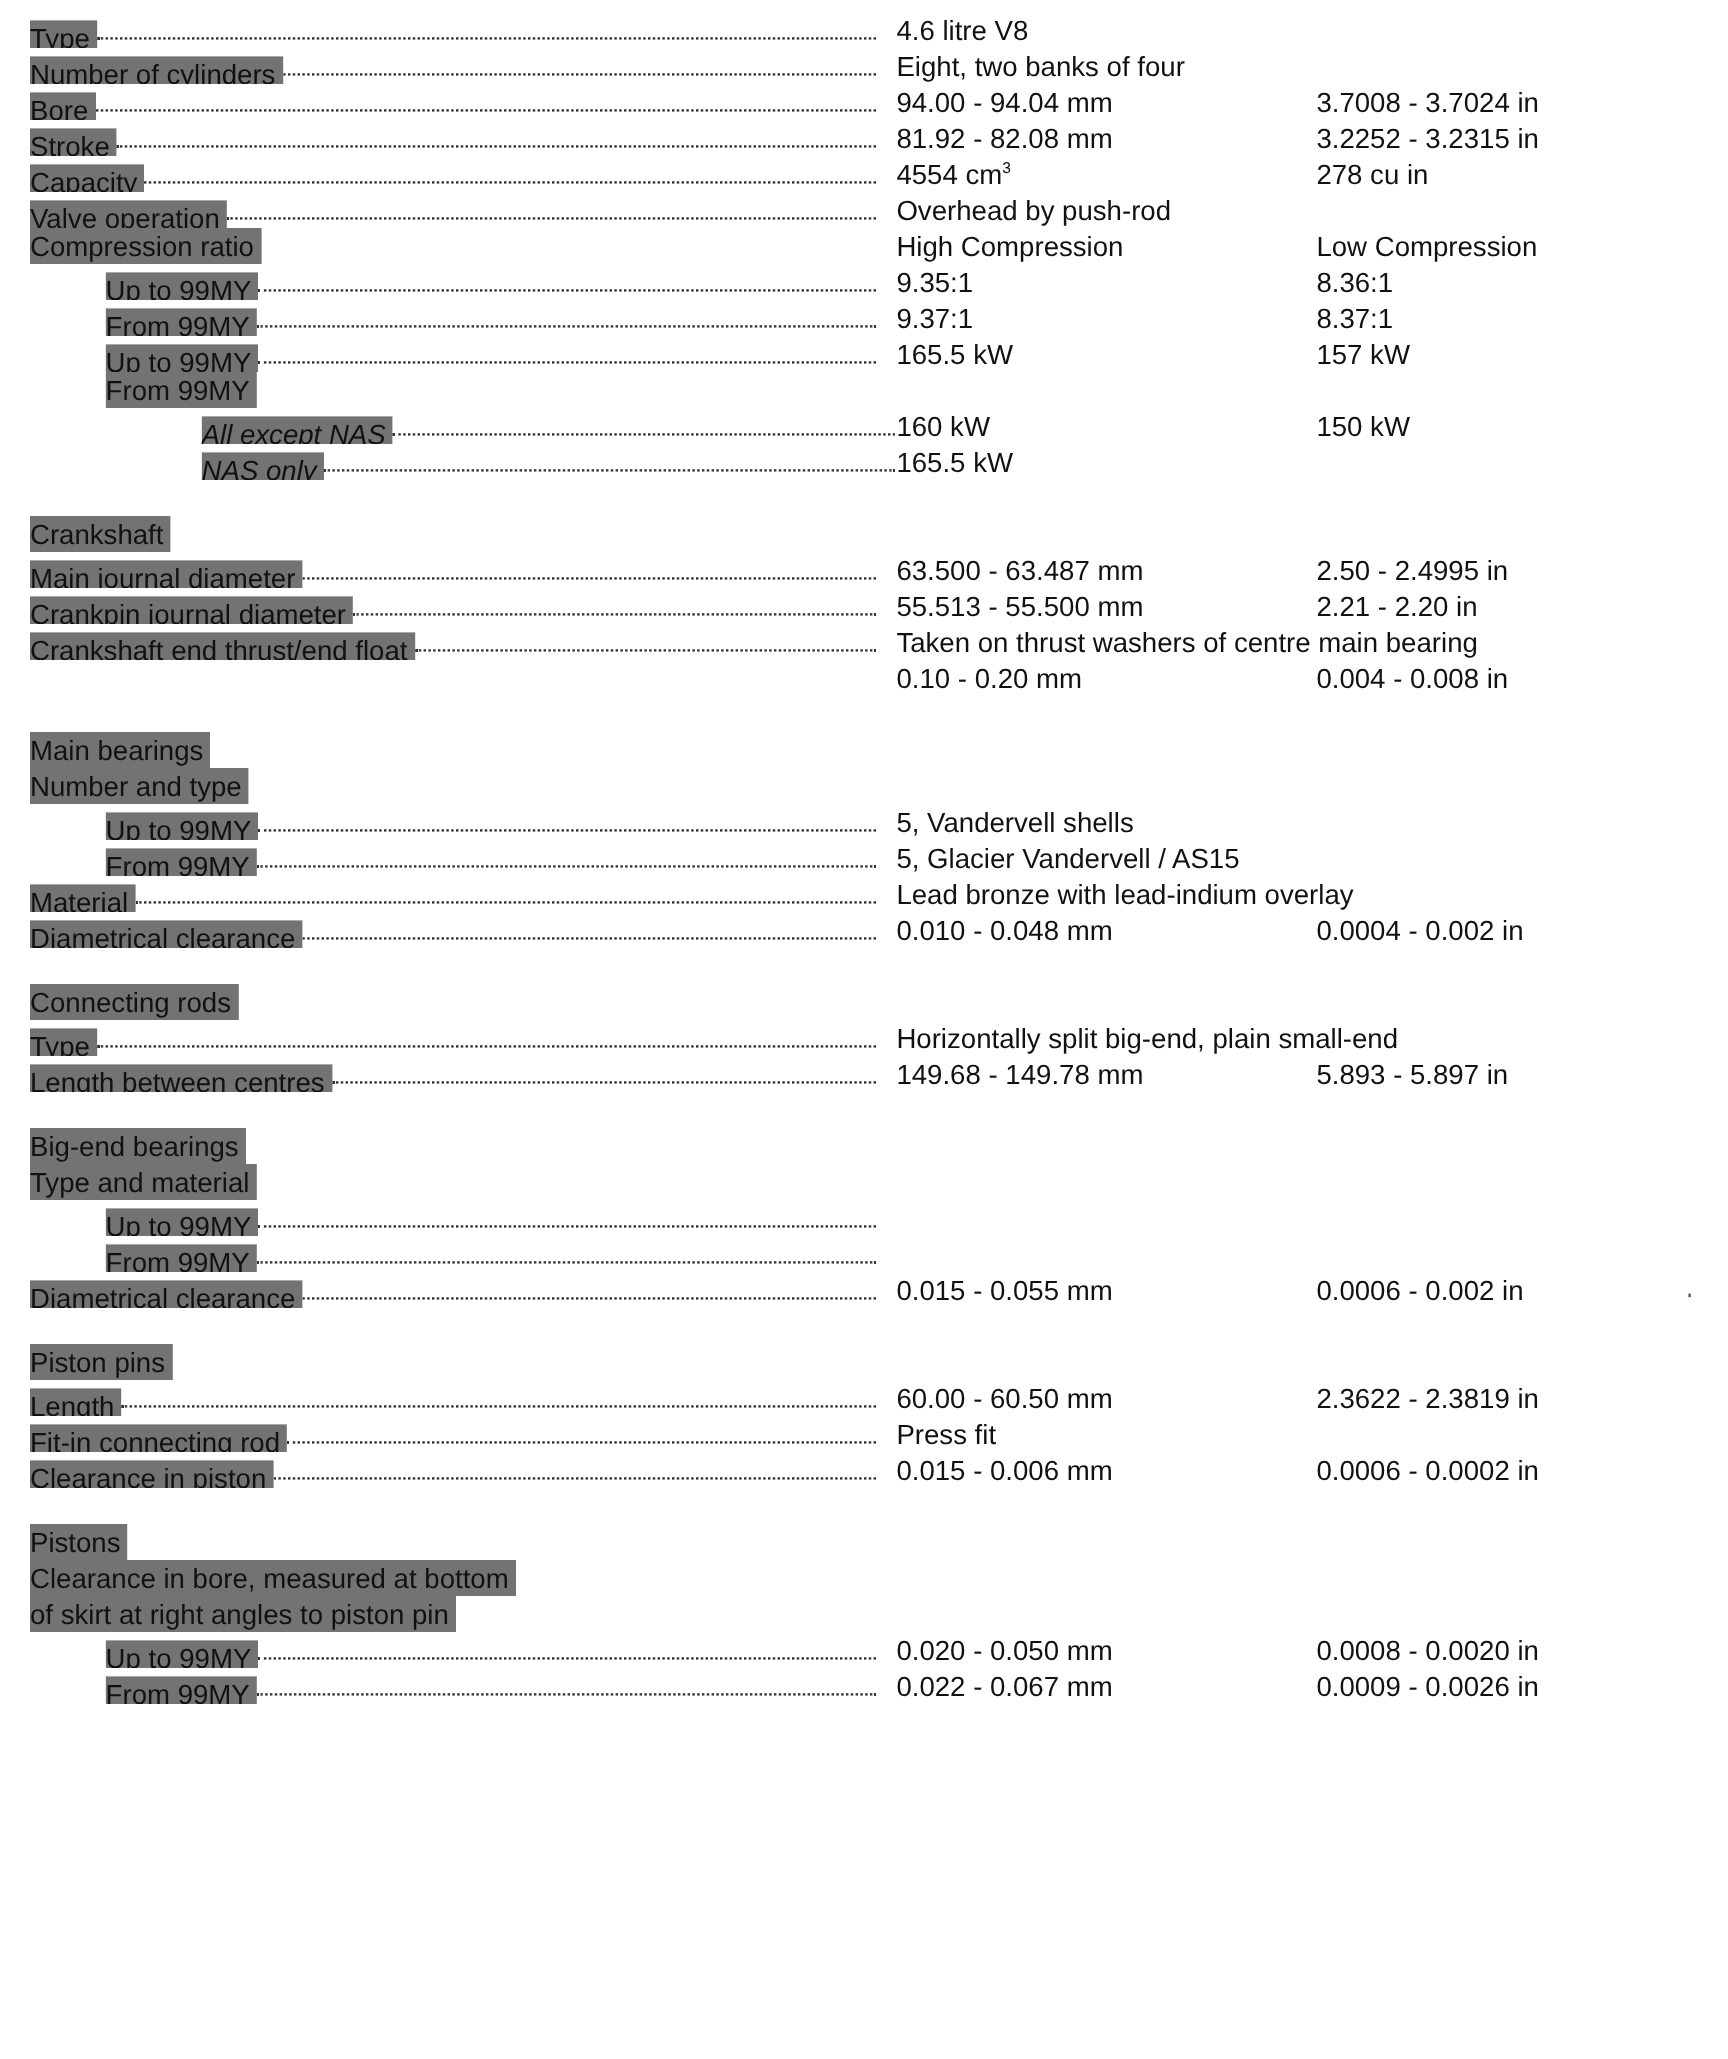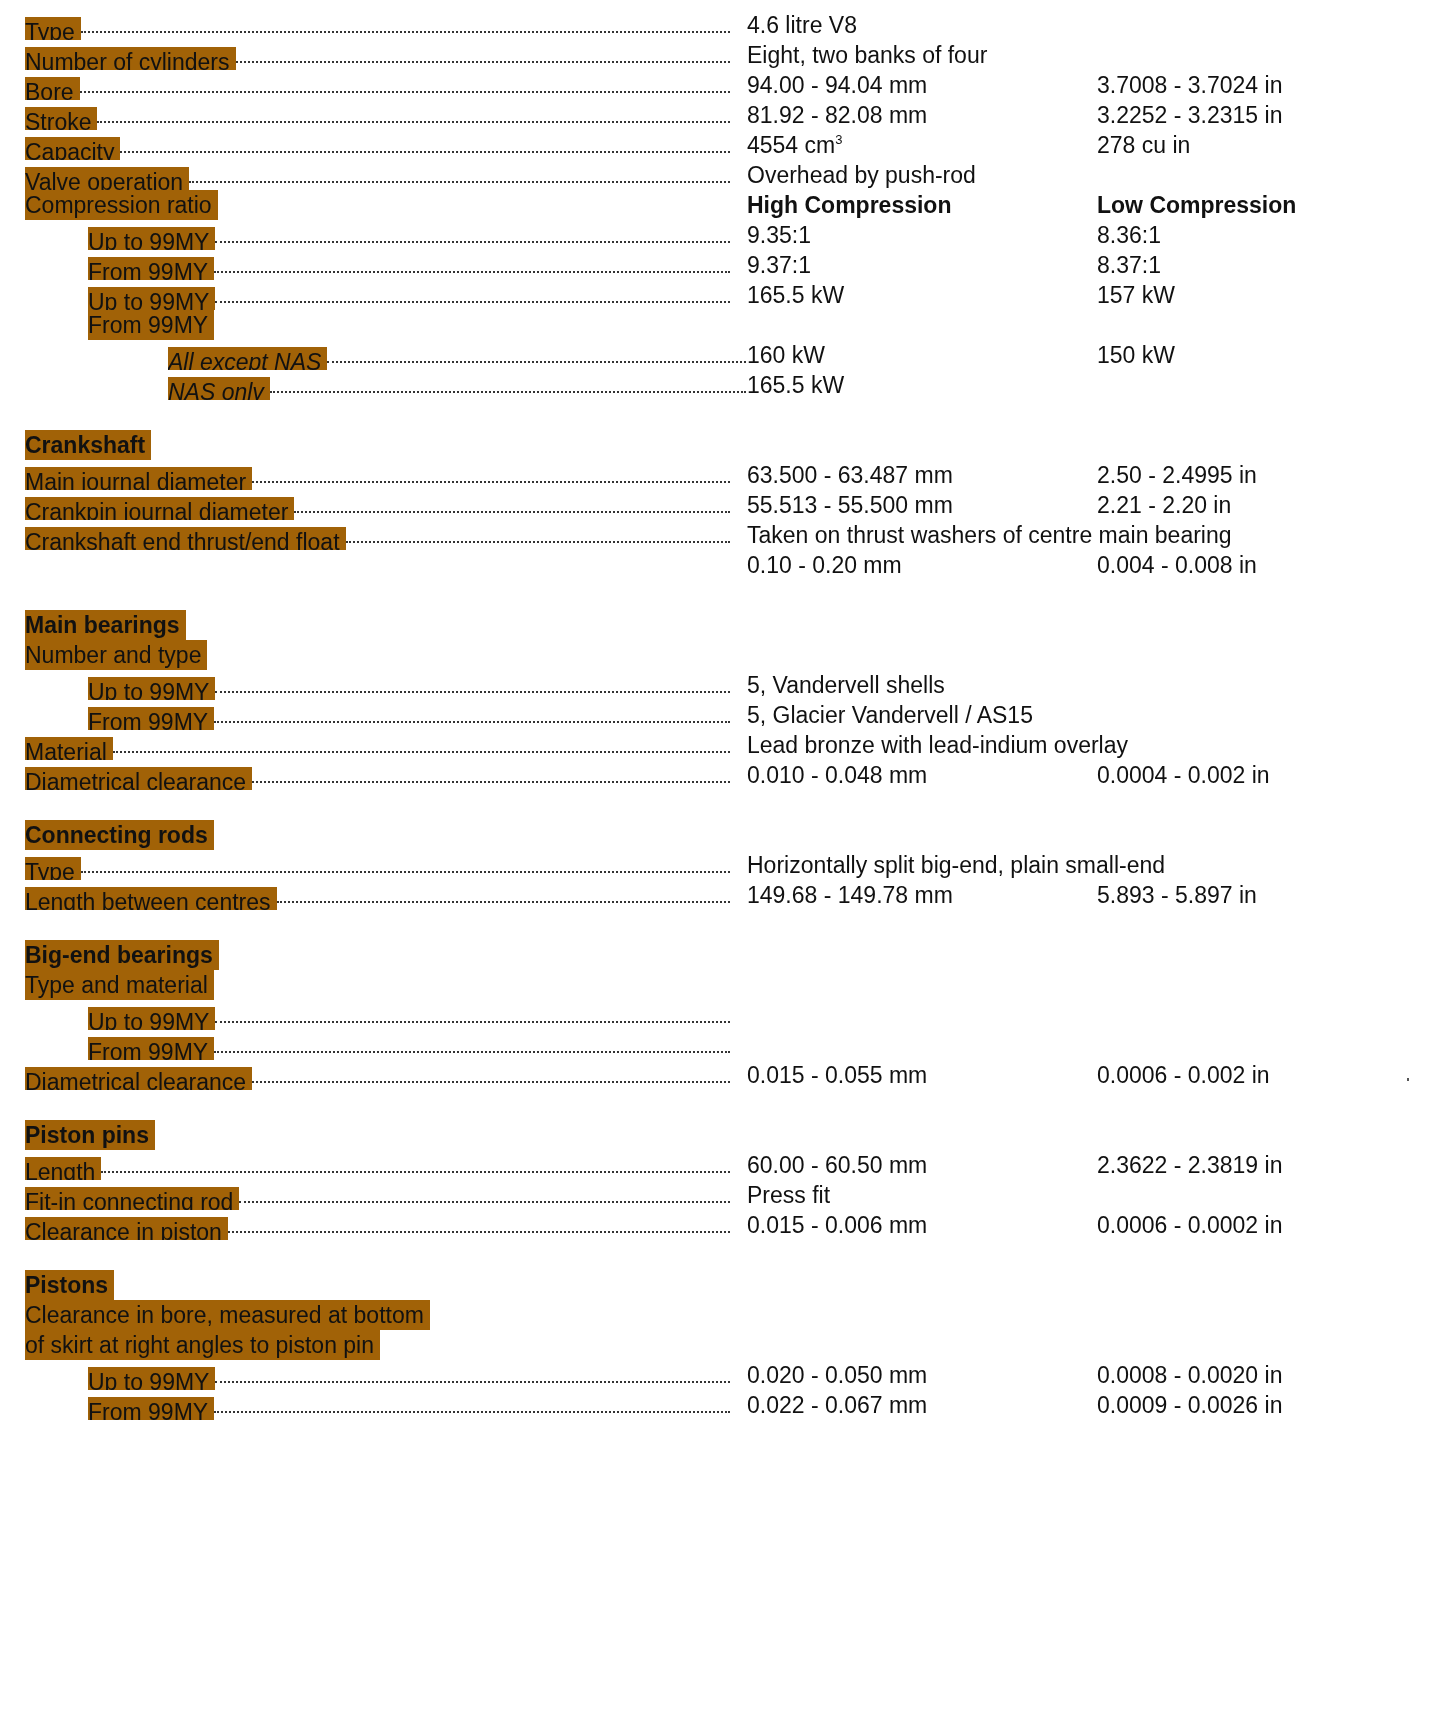--- a/index.html
+++ b/index.html
@@ -37,21 +37,21 @@
       height: 30px;
       display: flex;
       align-items: baseline;
       overflow: hidden;
     }
     .label-cell.indent1 { left: 88px; width: 642px; }
     .label-cell.indent2 { left: 168px; width: 578px; font-style: italic; }
     .label-text {
       flex: 0 0 auto;
       padding-right: 6px;
-      background: #a16207;
+      background: #737373;
     }
     .leader {
       flex: 1 1 auto;
       height: 30px;
       position: relative;
       overflow: hidden;
     }
     .leader::after {
       content: "";
       position: absolute;
@@ -64,21 +64,21 @@
       position: absolute;
       left: 747px;
       top: 0;
     }
     .val-imperial {
       position: absolute;
       left: 1097px;
       top: 0;
     }
     .heading {
-      font-weight: bold;
+      font-weight: normal;
     }
     sup {
       font-size: 13px;
       line-height: 0;
       vertical-align: 9px;
     }
     .stray-mark {
       position: absolute;
       left: 1407px;
       top: 1078px;

